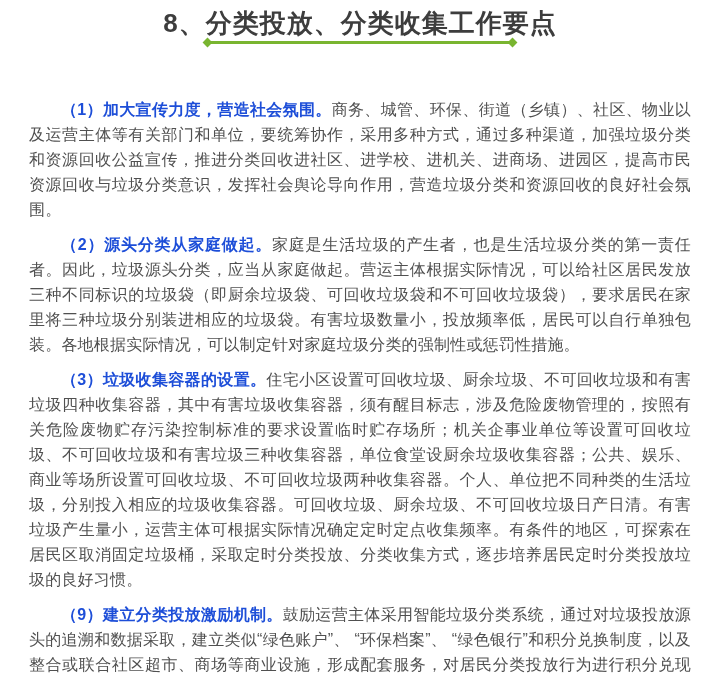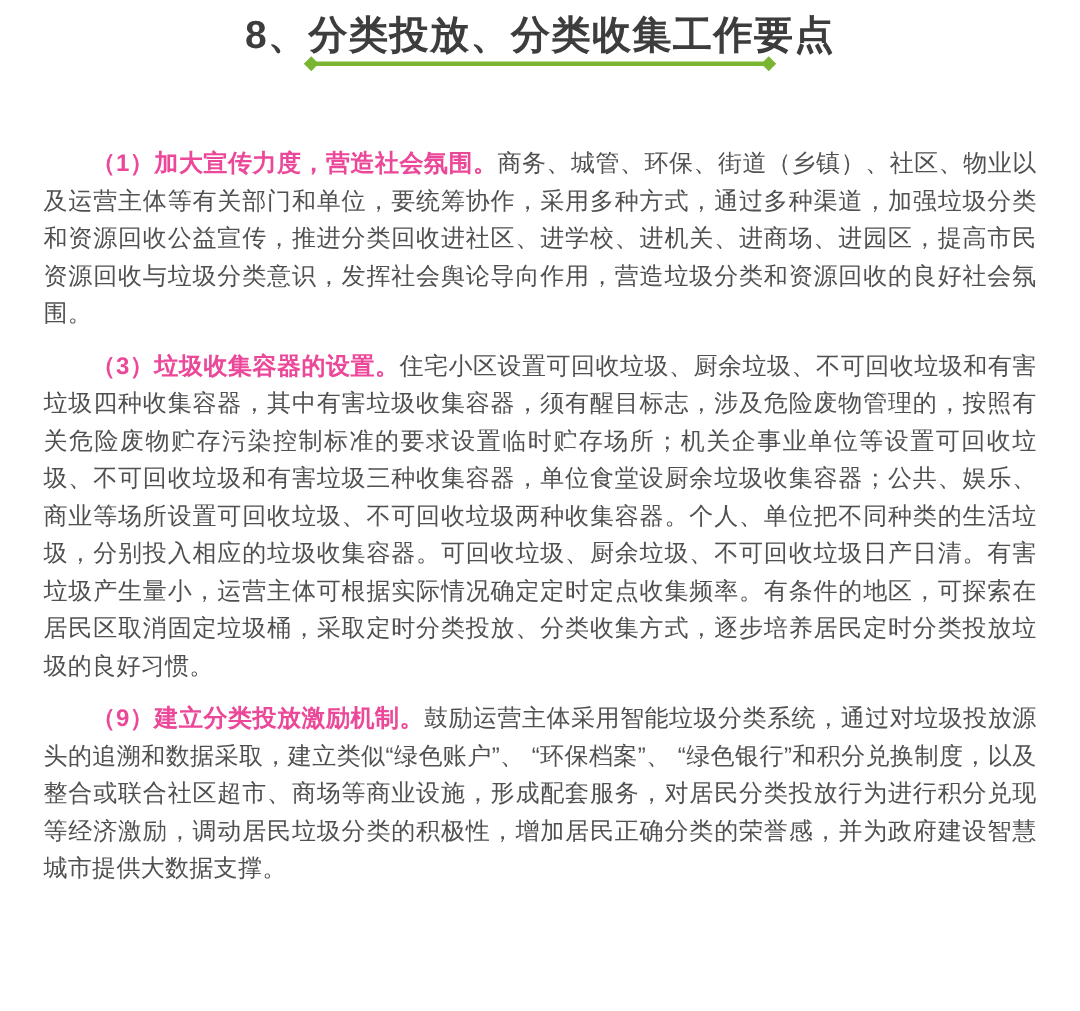--- a/index.html
+++ b/index.html
@@ -57,21 +57,21 @@
   .para {
     font-size: 16px;
     line-height: 25px;
     color: #505050;
     text-align: justify;
     text-indent: 2em;
     margin-bottom: 10px;
     letter-spacing: 0.2px;
   }
   .para .lead {
-    color: #ec4899;
+    color: #1d4ed8;
     font-weight: bold;
   }
 </style>
 </head>
 <body>
 
 <div class="page">
 
   <div class="header">
     <div class="title">8、分类投放、分类收集工作要点</div>
@@ -79,20 +79,21 @@
       <span class="diamond left"></span>
       <span class="line"></span>
       <span class="diamond right"></span>
     </div>
   </div>
 
   <div class="content">
 
     <p class="para"><span class="lead">（1）加大宣传力度，营造社会氛围。</span><span class="body-text">商务、城管、环保、街道（乡镇）、社区、物业以及运营主体等有关部门和单位，要统筹协作，采用多种方式，通过多种渠道，加强垃圾分类和资源回收公益宣传，推进分类回收进社区、进学校、进机关、进商场、进园区，提高市民资源回收与垃圾分类意识，发挥社会舆论导向作用，营造垃圾分类和资源回收的良好社会氛围。</span></p>
 
+    <p class="para"><span class="lead">（2）源头分类从家庭做起。</span><span class="body-text">家庭是生活垃圾的产生者，也是生活垃圾分类的第一责任者。因此，垃圾源头分类，应当从家庭做起。营运主体根据实际情况，可以给社区居民发放三种不同标识的垃圾袋（即厨余垃圾袋、可回收垃圾袋和不可回收垃圾袋），要求居民在家里将三种垃圾分别装进相应的垃圾袋。有害垃圾数量小，投放频率低，居民可以自行单独包装。各地根据实际情况，可以制定针对家庭垃圾分类的强制性或惩罚性措施。</span></p>
 
     <p class="para"><span class="lead">（3）垃圾收集容器的设置。</span><span class="body-text">住宅小区设置可回收垃圾、厨余垃圾、不可回收垃圾和有害垃圾四种收集容器，其中有害垃圾收集容器，须有醒目标志，涉及危险废物管理的，按照有关危险废物贮存污染控制标准的要求设置临时贮存场所；机关企事业单位等设置可回收垃圾、不可回收垃圾和有害垃圾三种收集容器，单位食堂设厨余垃圾收集容器；公共、娱乐、商业等场所设置可回收垃圾、不可回收垃圾两种收集容器。个人、单位把不同种类的生活垃圾，分别投入相应的垃圾收集容器。可回收垃圾、厨余垃圾、不可回收垃圾日产日清。有害垃圾产生量小，运营主体可根据实际情况确定定时定点收集频率。有条件的地区，可探索在居民区取消固定垃圾桶，采取定时分类投放、分类收集方式，逐步培养居民定时分类投放垃圾的良好习惯。</span></p>
 
     <p class="para"><span class="lead">（9）建立分类投放激励机制。</span><span class="body-text">鼓励运营主体采用智能垃圾分类系统，通过对垃圾投放源头的追溯和数据采取，建立类似“绿色账户”、 “环保档案”、 “绿色银行”和积分兑换制度，以及整合或联合社区超市、商场等商业设施，形成配套服务，对居民分类投放行为进行积分兑现等经济激励，调动居民垃圾分类的积极性，增加居民正确分类的荣誉感，并为政府建设智慧城市提供大数据支撑。</span></p>
 
   </div>
 
 </div>
 
 </body></html>

